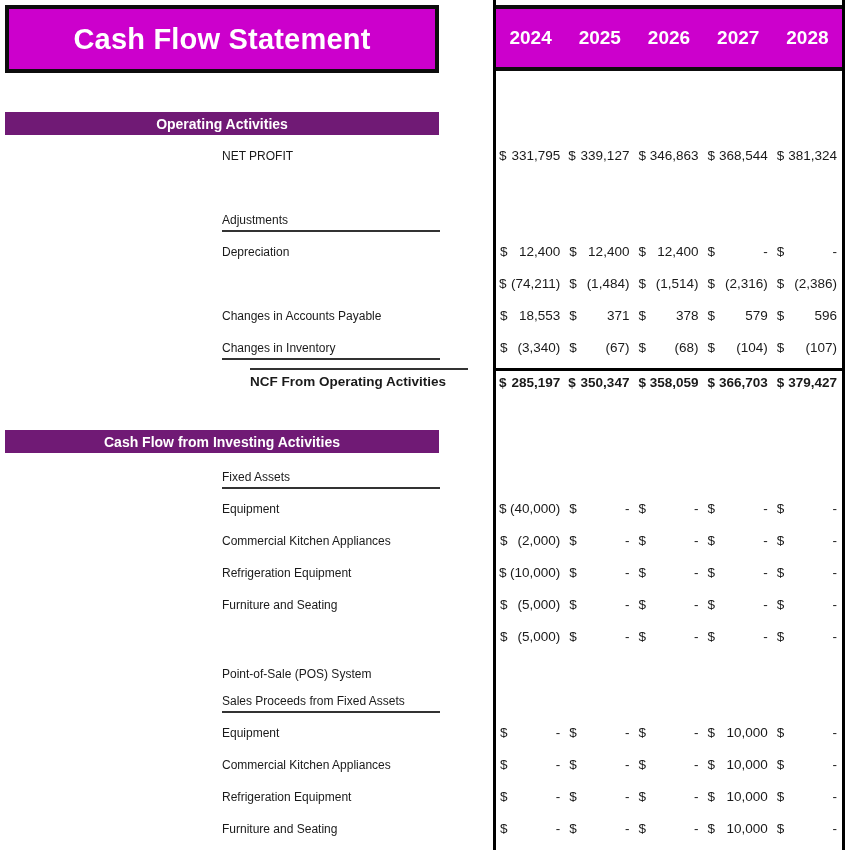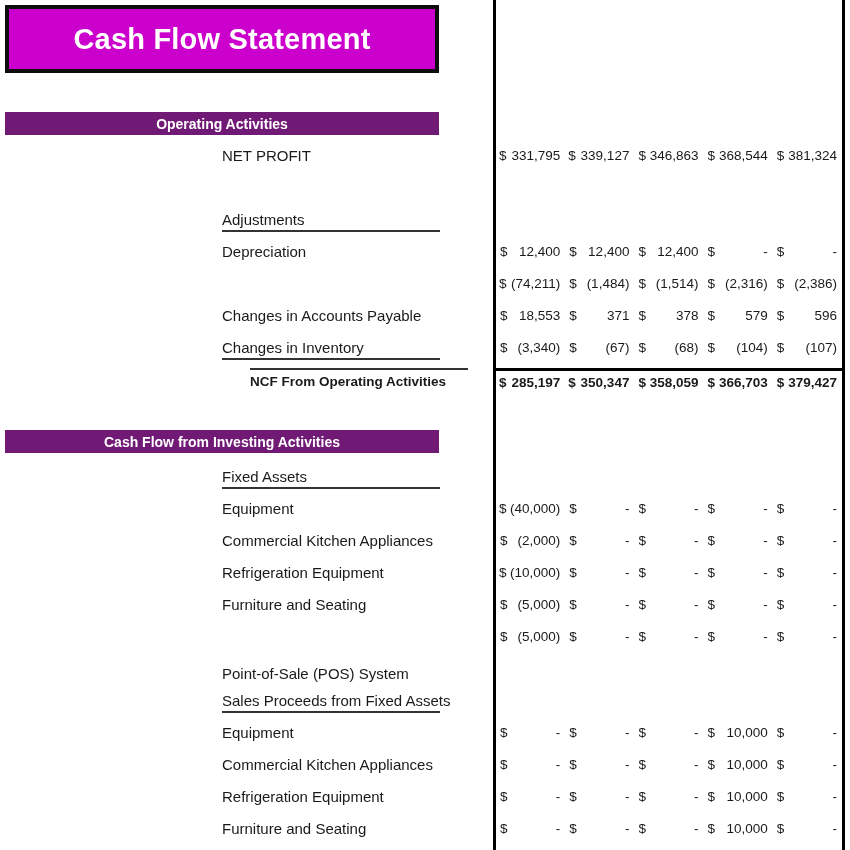--- a/index.html
+++ b/index.html
@@ -97,21 +97,21 @@
     font-weight: bold;
     white-space: nowrap;
   }
 
   
   .lbl {
     position: absolute;
     left: 222px;
     width: 218px;
     height: 24px;
-    font-size: 15px;
+    font-size: 12px;
     line-height: 24px;
     white-space: nowrap;
     box-sizing: border-box;
   }
   .lbl.underline { border-bottom: 2px solid #333; }
   .lbl.topline   { border-top: 2px solid #333; }
   .lbl.total     { font-weight: bold; font-size: 13.5px; margin-left: 28px; }
 
   
   .vrow {
@@ -174,20 +174,27 @@
       <div class="lbl" style="top: 593px;">Furniture and Seating</div>
       <div class="lbl" style="top: 625px; margin-top: 37px;">Point-of-Sale (POS) System</div>
       <div class="lbl underline" style="top: 689px;">Sales Proceeds from Fixed Assets</div>
       <div class="lbl" style="top: 721px;">Equipment</div>
       <div class="lbl" style="top: 753px;">Commercial Kitchen Appliances</div>
       <div class="lbl" style="top: 785px;">Refrigeration Equipment</div>
       <div class="lbl" style="top: 817px;">Furniture and Seating</div>
     </div>
 
   <div id="value-pane">
+    <div id="year-header">
+        <div class="yr">2024</div>
+        <div class="yr">2025</div>
+        <div class="yr">2026</div>
+        <div class="yr">2027</div>
+        <div class="yr">2028</div>
+      </div>
   <div class="vrow" style="top: 144px;">
         <div class="cell tight">
           <span class="cur">$</span>
           <span class="amt">331,795</span>
         </div>
         <div class="cell tight">
           <span class="cur">$</span>
           <span class="amt">339,127</span>
         </div>
         <div class="cell">

